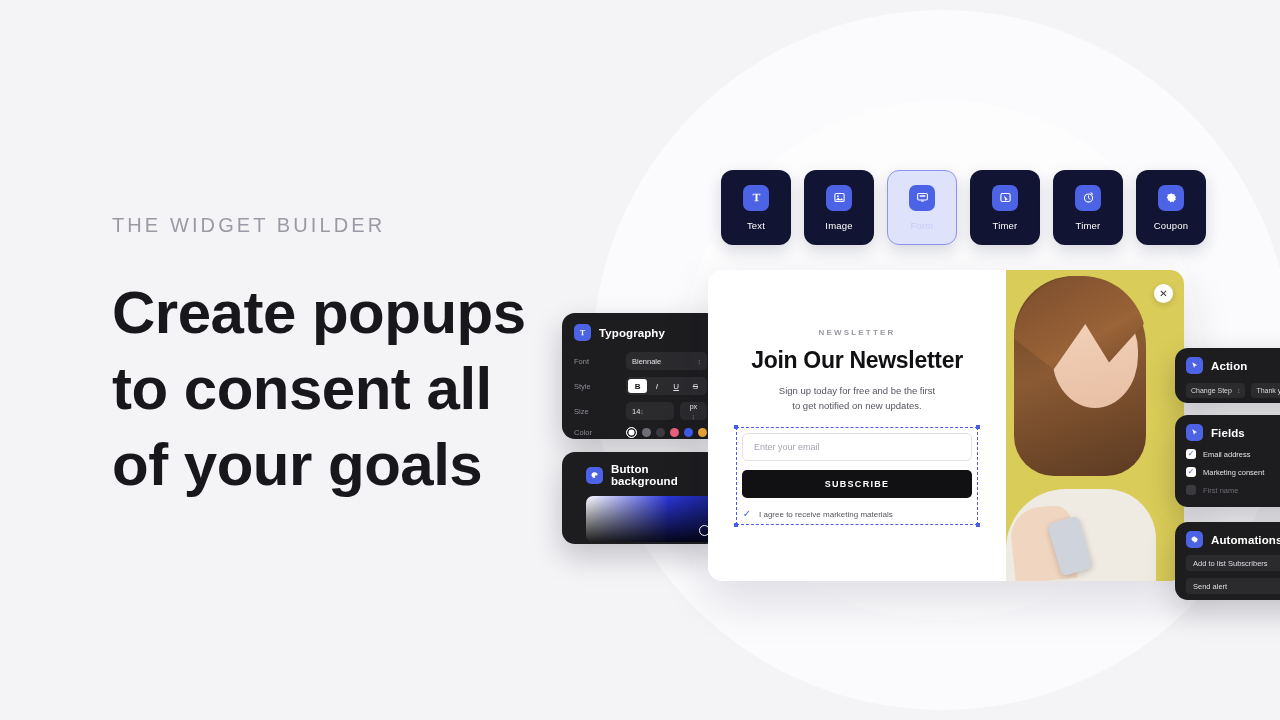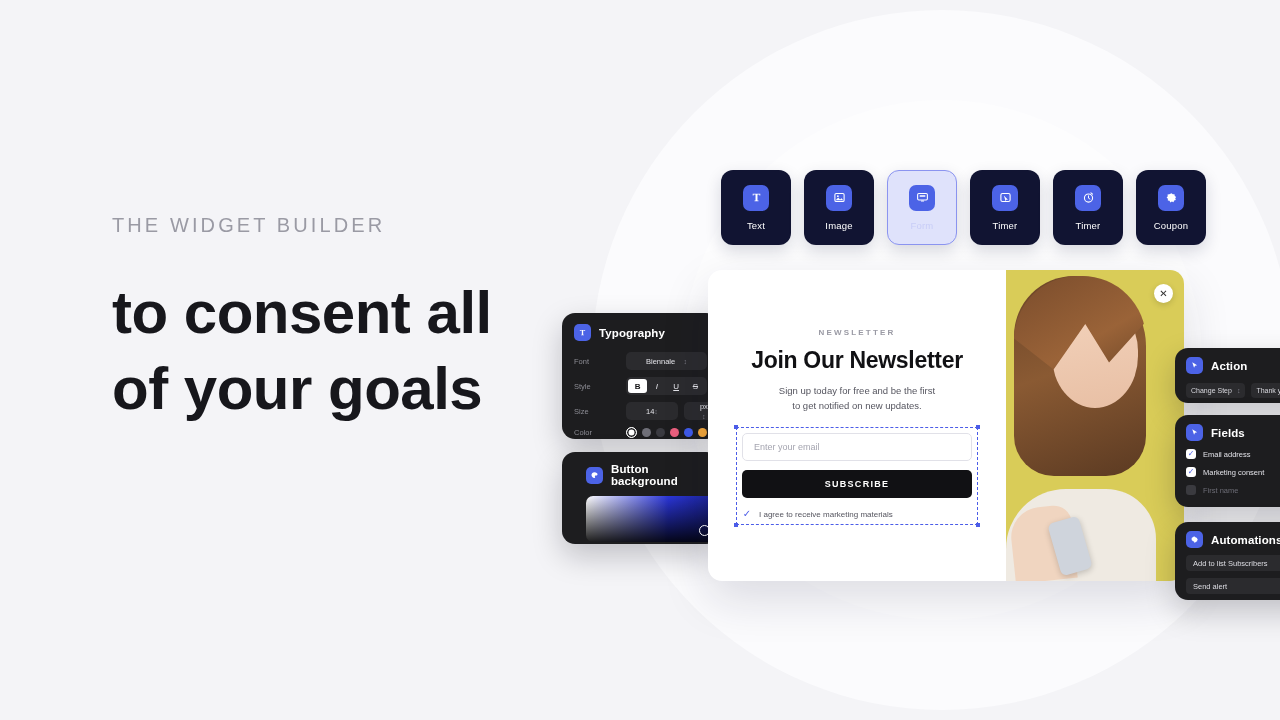--- a/index.html
+++ b/index.html
@@ -58,21 +58,21 @@
   .panel-head { display: flex; align-items: center; gap: 8px; margin-bottom: 11px; }
   .panel-badge {
     width: 17px; height: 17px; border-radius: 5px; background: #4c63e6;
     display: flex; align-items: center; justify-content: center; flex: none;
   }
   .panel-title { font-size: 11.5px; font-weight: 700; color: #fff; letter-spacing: .1px; }
   .row { display: flex; align-items: center; margin-bottom: 7px; }
   .row-label { width: 52px; font-size: 7.5px; color: #8b8b93; flex: none; }
   .field {
     background: #2b2b2e; border-radius: 5px; height: 18px;
-    display: flex; align-items: center; padding: 0 20px; font-size: 7.5px; color: #e3e3e8;
+    display: flex; align-items: center; padding: 0 6px; font-size: 7.5px; color: #e3e3e8;
   }
   .field.font { width: 97px; justify-content: space-between; }
   .field.size { width: 61px; justify-content: flex-start; }
   .field.unit { width: 33px; margin-left: 6px; justify-content: space-between; flex-direction: column; }
   .spin { font-size: 7px; color: #7e7e88; line-height: 7px; text-align: center; }
   .style-group {
     background: #2b2b2e; border-radius: 5px; height: 18px; width: 97px;
     display: flex; align-items: center; padding: 2px;
   }
   .style-btn {
@@ -189,20 +189,21 @@
 <body>
 
 <div class="stage">
 
   <div class="bg-circle c1"></div>
   <div class="bg-circle c2"></div>
 
   <div class="copy">
     <div class="eyebrow">THE WIDGET BUILDER</div>
     <div class="headline">
+      <span>Create popups</span>
       <span>to consent all</span>
       <span>of your goals</span>
     </div>
   </div>
 
   <div class="toolbar">
 
     <div class="tool">
       <span class="tool-icon">
         <svg width="13" height="13" viewBox="0 0 24 24">

